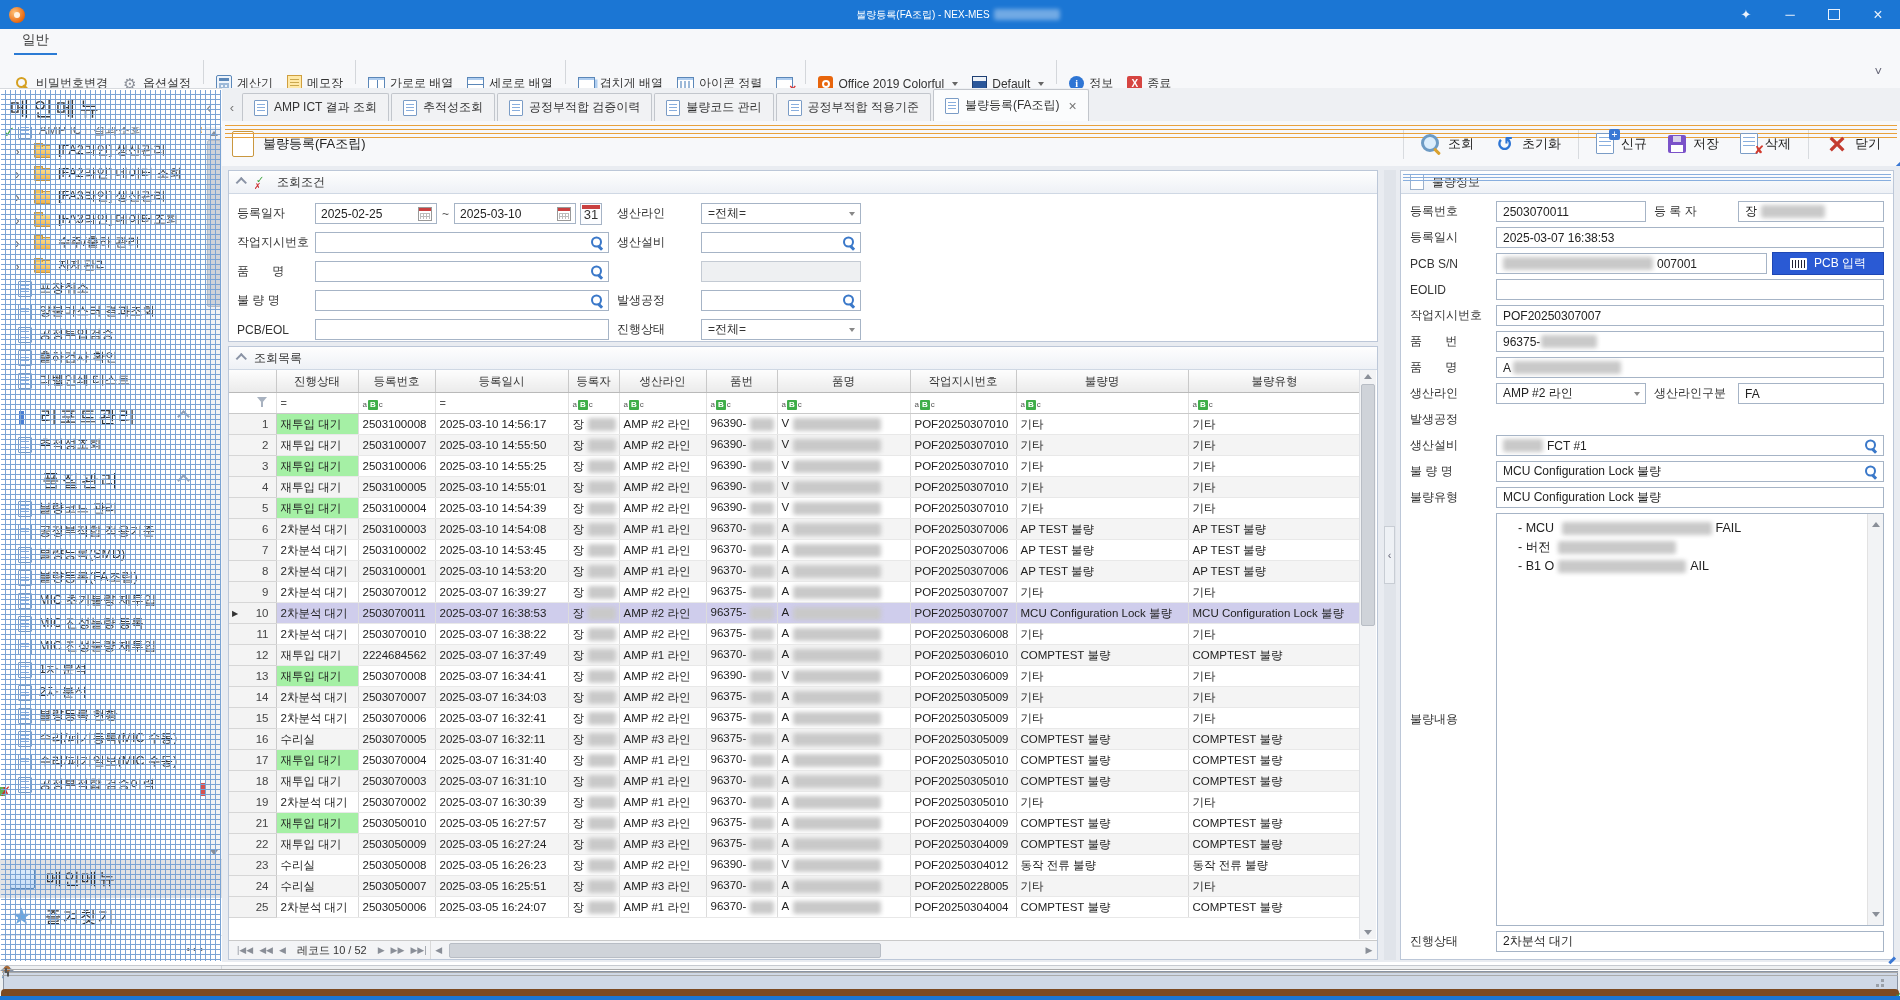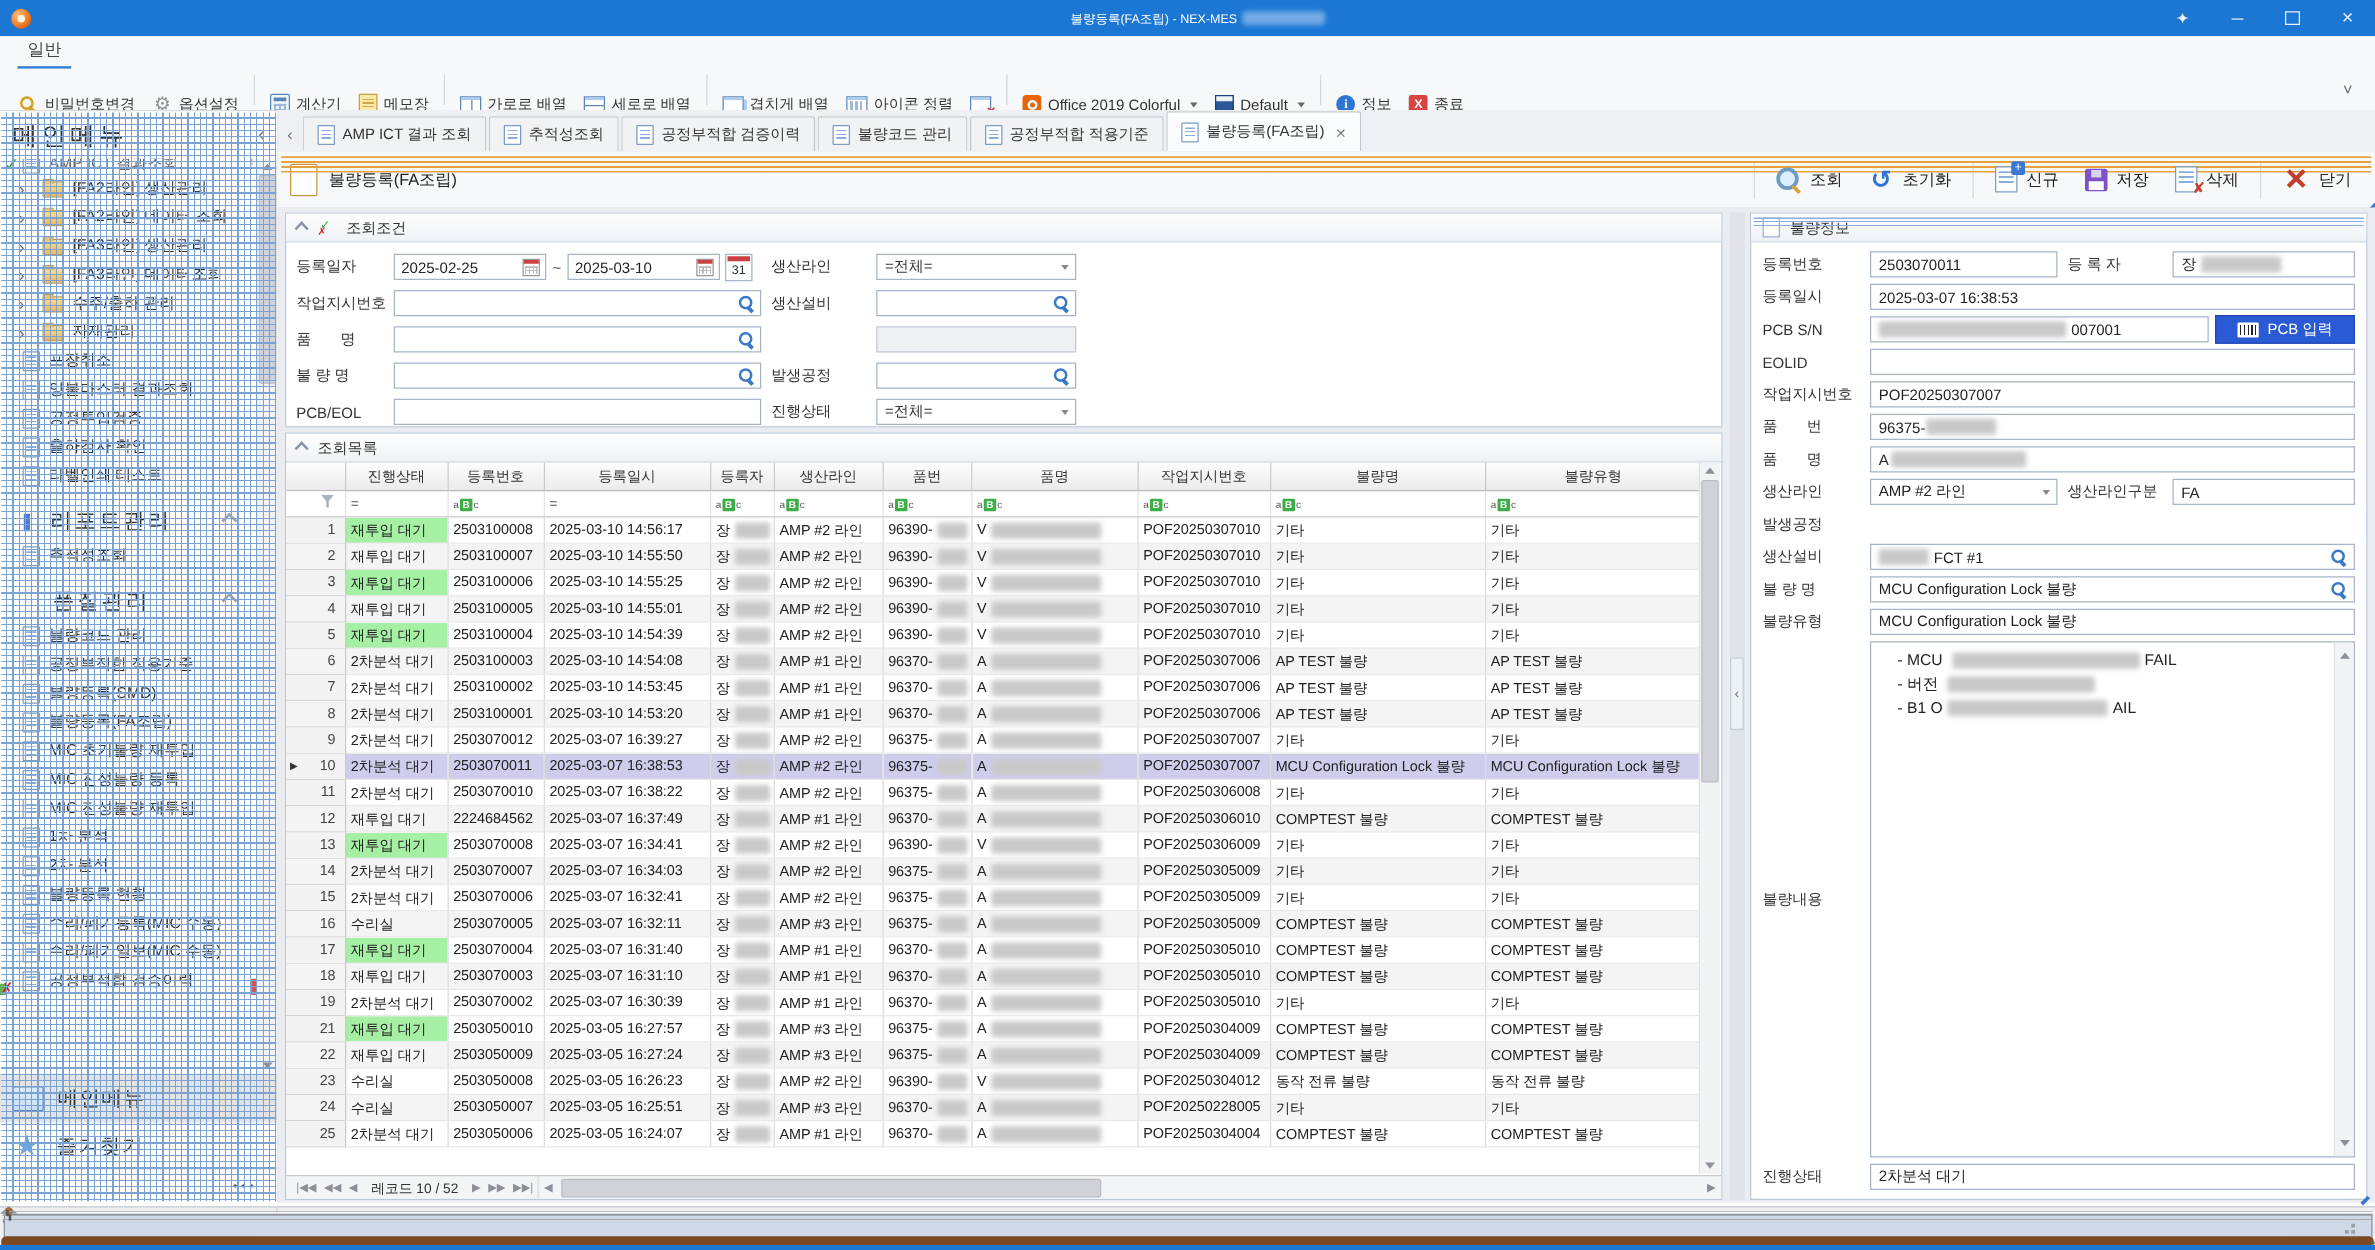--- a/index.html
+++ b/index.html
@@ -140,21 +140,21 @@
   .txt{height:21px;border:1px solid #a6b4c6;background:#fff;font:12px "Liberation Sans","DejaVu Sans",sans-serif;padding:0 5px;color:#222;box-sizing:border-box;}
   .txt.date{width:122px;padding-right:20px;}
   .txt.long{width:294px;padding-right:22px;}
   .txt.short{width:160px;padding-right:22px;}
   .tilde{margin:0 5px;color:#555;}
   .fld-ic{position:absolute;right:5px;top:50%;transform:translateY(-50%);}
   .ic-cal{width:14px;height:14px;background:#fff;border:1px solid #999;box-sizing:border-box;}
   .ic-cal::before{content:"";position:absolute;left:0;right:0;top:0;height:3px;background:#c94040;}
   .ic-cal::after{content:"";position:absolute;left:1px;right:1px;top:5px;bottom:1px;
       background:repeating-linear-gradient(90deg,#bbb 0 1px,transparent 1px 3px),repeating-linear-gradient(#bbb 0 1px,transparent 1px 3px);}
-  .btn31{width:22px;height:22px;margin-left:4px;border:1px solid #a6b4c6;background:#fcfdff;position:relative;display:flex;align-items:flex-end;justify-content:center;font-size:10px;color:#333;box-sizing:border-box;padding-bottom:2px;flex:none;}
+  .btn31{width:22px;height:22px;margin-left:4px;border:1px solid #a6b4c6;background:#fcfdff;position:relative;display:flex;align-items:flex-end;justify-content:center;font-size:13px;color:#333;box-sizing:border-box;padding-bottom:2px;flex:none;}
   .btn31::before{content:"";position:absolute;left:1px;right:1px;top:1px;height:4px;background:#c94040;}
   .ic-maglass{width:13px;height:13px;}
   .ic-maglass::before{content:"";position:absolute;left:0;top:0;width:7px;height:7px;border:2px solid #3a78c9;border-radius:50%;}
   .ic-maglass::after{content:"";position:absolute;right:1px;bottom:0;width:5px;height:2.5px;background:#3a78c9;transform:rotate(45deg);}
   .combo{width:160px;height:21px;border:1px solid #a6b4c6;background:#fff;display:flex;align-items:center;padding:0 6px;font-size:12px;color:#333;position:relative;box-sizing:border-box;}
   .combo .dd{position:absolute;right:5px;border-top-color:#888;}
   .ro-box{width:160px;height:21px;border:1px solid #c3cad3;background:#eef0f2;box-sizing:border-box;}
   
   .grid-panel{position:absolute;top:180px;left:6px;width:1150px;bottom:2px;}
   .grid-body{position:absolute;top:23px;left:0;right:0;bottom:19px;overflow:hidden;}

